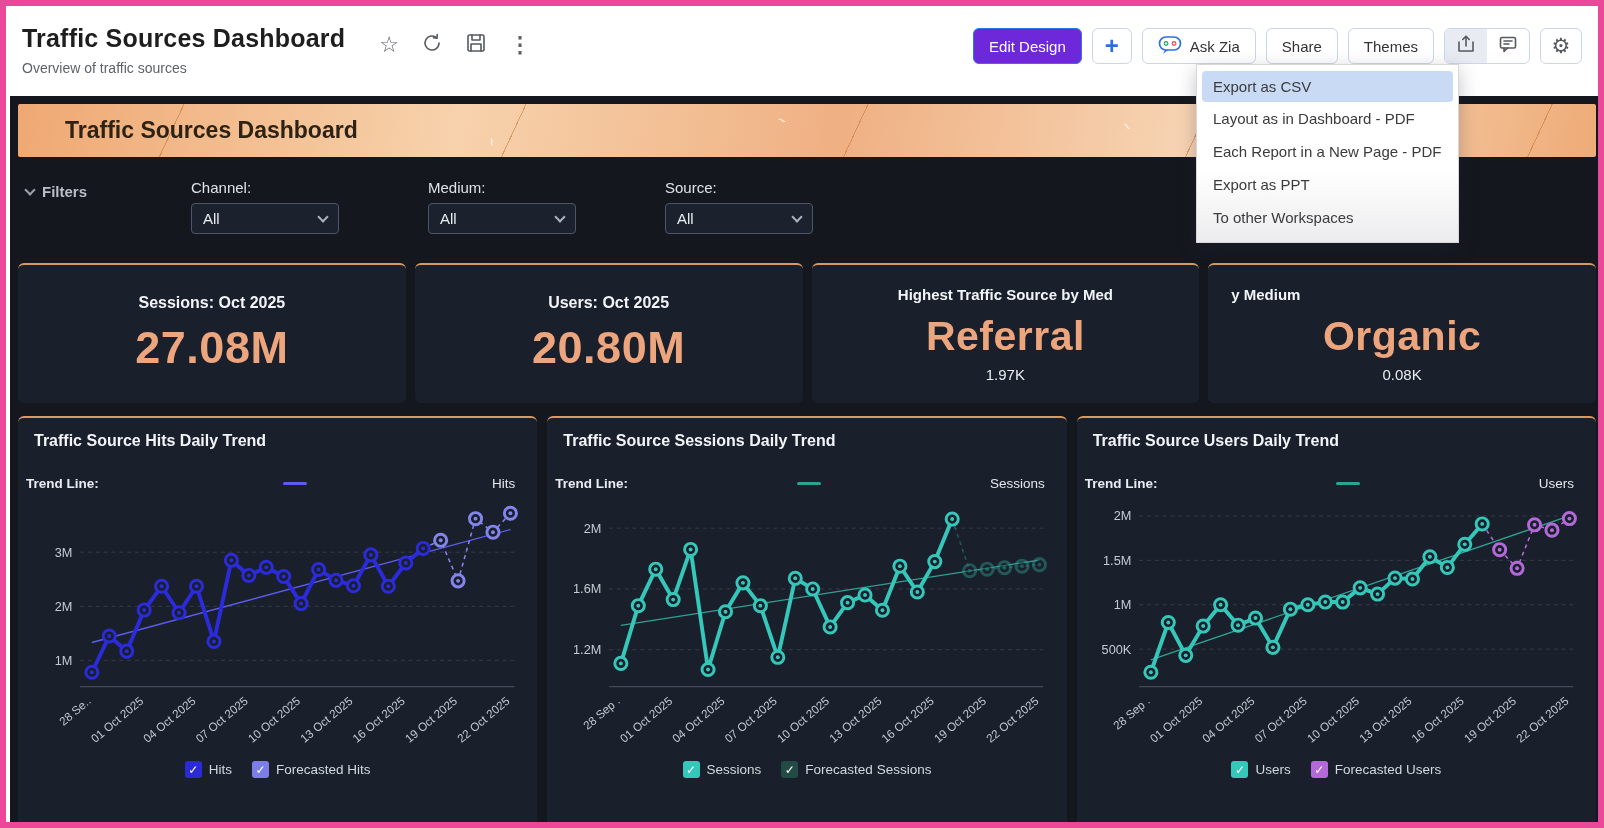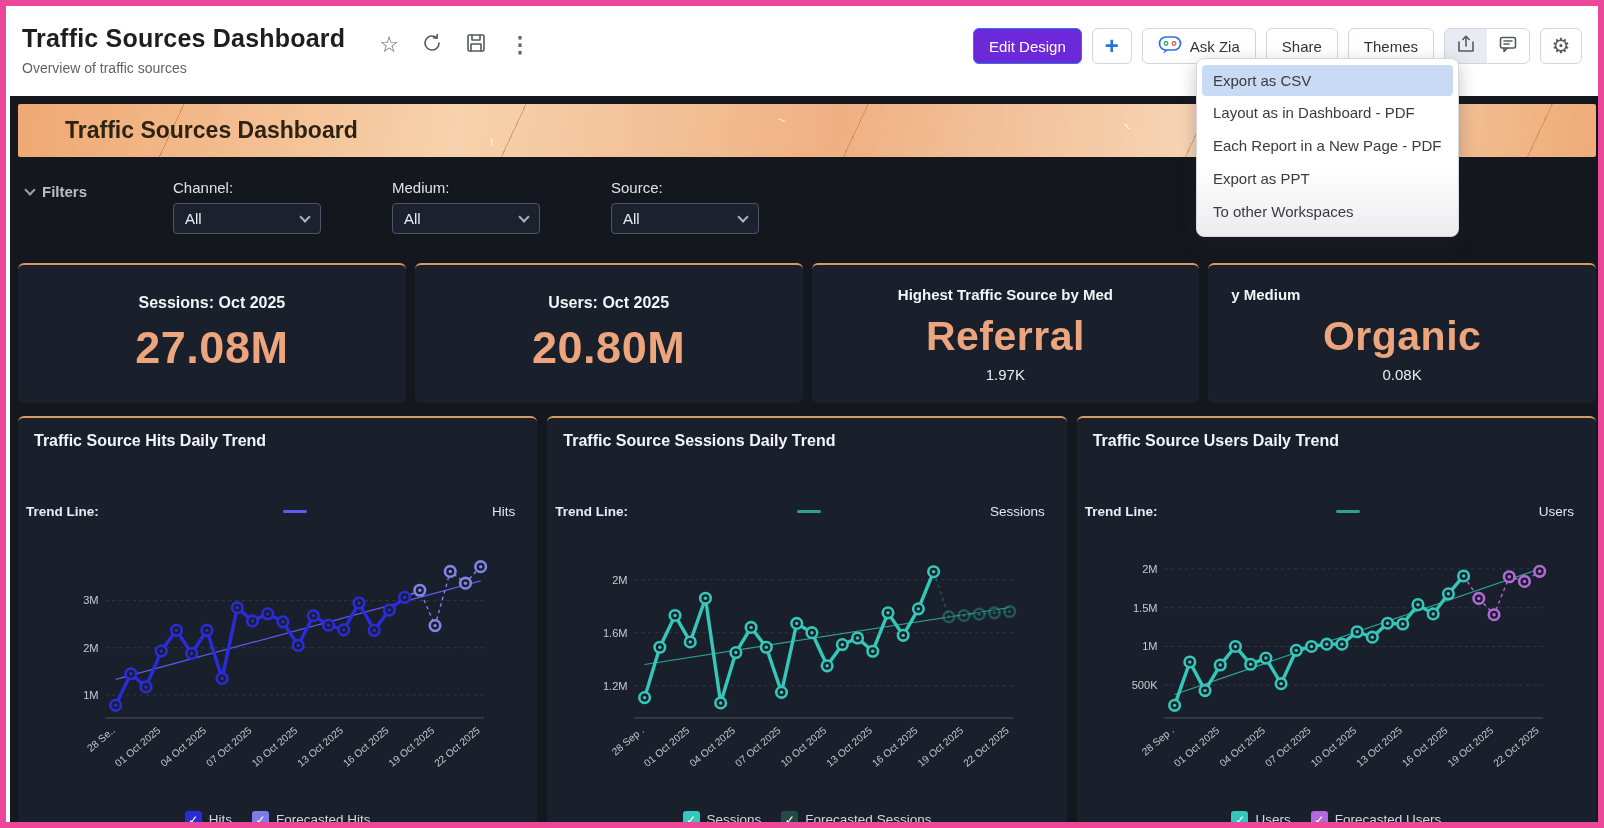--- a/index.html
+++ b/index.html
@@ -18,36 +18,36 @@
   .btn.primary { background:#6d28d9; border-color:#2878ea; color:#fff; }
   .btn.iconbtn { padding:0 12px; }
   .plus-glyph { color:#2a71e0; font-size:24px; font-weight:bold; line-height:1; }
   .icon-group { height:36px; display:inline-flex; align-items:stretch; border:1px solid #ccd6ea; border-radius:6px; overflow:hidden; background:#fff; }
   .icon-group .ig-item { width:42px; display:flex; align-items:center; justify-content:center; cursor:pointer; }
   .icon-group .ig-item.active { background:#e8ebf1; }
   .gear-btn { width:42px; height:36px; display:flex; align-items:center; justify-content:center; border:1px solid #ccd6ea; border-radius:6px; font-size:21px; color:#55595f; cursor:pointer; background:#fff; }
   svg.lineicon { stroke:#55595f; fill:none; stroke-width:1.6; stroke-linecap:round; stroke-linejoin:round; }
 
   
-  .menu { position:absolute; left:1190px; top:52px; width:263px; z-index:100;
-          background:linear-gradient(#ffffff 60%, #ececee); border:1px solid #d7d7da; border-radius:8px;
+  .menu { position:absolute; left:1190px; top:58px; width:263px; z-index:100;
+          background:linear-gradient(#ffffff 60%, #ececee); border:1px solid #d7d7da; border-radius:0;
           box-shadow:0 6px 18px rgba(40,40,60,.28); padding:4px 0 8px 0; }
   .menu-item { padding:8px 16px; font-size:15px; color:#3b3b3d; cursor:pointer; white-space:nowrap; }
   .menu-item.active { background:#c9daf5; margin:2px 5px 0 5px; padding:7px 11px; border-radius:4px; }
 
   
   .dash { position:relative; width:1594px; height:730px; background:#14171d; overflow:hidden; }
   .banner { position:relative; margin:8px 8px 0 8px; height:53px; border-radius:2px; overflow:hidden;
             background:linear-gradient(100deg,#efa873,#f7d2ac 28%,#efb083 52%,#f8dabb 78%,#eeab77); }
   .banner .lines { position:absolute; inset:0;
             background:repeating-linear-gradient(115deg, transparent 0 150px, rgba(198,113,44,.55) 150px 151px, transparent 151px 310px); }
   .banner-title { position:relative; font-size:23px; font-weight:bold; color:#2d2214; padding:13px 0 0 47px; }
   .banner .deco { position:absolute; color:rgba(255,255,255,.85); font-size:14px; }
 
-  .filters { display:flex; align-items:flex-start; padding:22px 16px 0 16px; height:94px; gap:24px; }
+  .filters { display:flex; align-items:flex-start; padding:22px 16px 0 16px; height:94px; gap:42px; }
   .filters-toggle { display:flex; align-items:center; gap:8px; color:#b9bfc9; font-weight:bold; font-size:15px; margin-top:4px; cursor:pointer; }
   .chev { width:8px; height:8px; border-right:2px solid #9aa1ac; border-bottom:2px solid #9aa1ac; transform:rotate(45deg); margin-top:-4px; }
   .filter-field { display:flex; flex-direction:column; gap:7px; margin-left:47px; }
   .filter-field:nth-child(2){ margin-left:62px; }
   .filter-field .flabel { font-size:15px; color:#dfe3e9; }
   .selectbox { width:148px; height:31px; background:#1c222d; border:1px solid #4d5568; border-radius:4px; display:flex; align-items:center; justify-content:space-between; padding:0 11px; cursor:pointer; }
   .selectbox .sval { font-size:15px; color:#e9ecf1; }
   .selectbox .chev { border-color:#aab1bc; }
 
   .kpi-row { display:flex; gap:9px; margin:12px 8px 0 8px; height:140px; }
@@ -55,21 +55,21 @@
          display:flex; flex-direction:column; align-items:center; justify-content:center; gap:10px; overflow:hidden; }
   .kpi-title { font-size:16px; font-weight:bold; color:#f2f4f8; width:100%; text-align:center; white-space:nowrap; }
   .kpi-value { font-size:45px; font-weight:bold; color:#eda57e; letter-spacing:.5px; }
   .kpi.small .kpi-title { font-size:15px; }
   .kpi.small .kpi-value { font-size:41px; }
   .kpi-sub { font-size:15px; color:#e9ebef; margin-top:-4px; }
   .kpi:nth-child(4) .kpi-title { text-align:left; padding-left:23px; }
   .kpi:nth-child(5) .kpi-title { text-align:right; padding-right:16px; }
 
   .charts-row { display:flex; gap:10px; margin:13px 8px 0 8px; height:412px; }
-  .chart-panel { flex:1; background:#1a202b; border-top:2px solid #d69a62; border-radius:6px; padding:14px 8px 0 8px; display:flex; flex-direction:column; overflow:hidden;gap:28px; }
+  .chart-panel { flex:1; background:#1a202b; border-top:2px solid #d69a62; border-radius:6px; padding:14px 8px 0 8px; display:flex; flex-direction:column; overflow:hidden; }
   .chart-title { font-size:16px; font-weight:bold; color:#f2f4f8; padding-left:8px; }
   .legend-row { display:flex; justify-content:space-between; align-items:center; gap:8px; padding-right:14px; margin-top:26px; }
   .legend-label { font-size:13.5px; font-weight:bold; color:#e8ebf0; }
   .legend-line { width:24px; height:3px; border-radius:2px; }
   .legend-series { font-size:13.5px; color:#e4e7ec; }
   .chart-svg { width:100%; height:266px; margin-top:2px; }
   svg text { font-family:"Liberation Sans",sans-serif; }
   .cb-row { display:flex; justify-content:center; align-items:center; gap:20px; margin-top:2px; }
   .cb-item { display:flex; align-items:center; gap:7px; cursor:pointer; }
   .cb-box { width:17px; height:17px; border-radius:3px; display:flex; align-items:center; justify-content:center; color:#fff; font-size:12px; }

